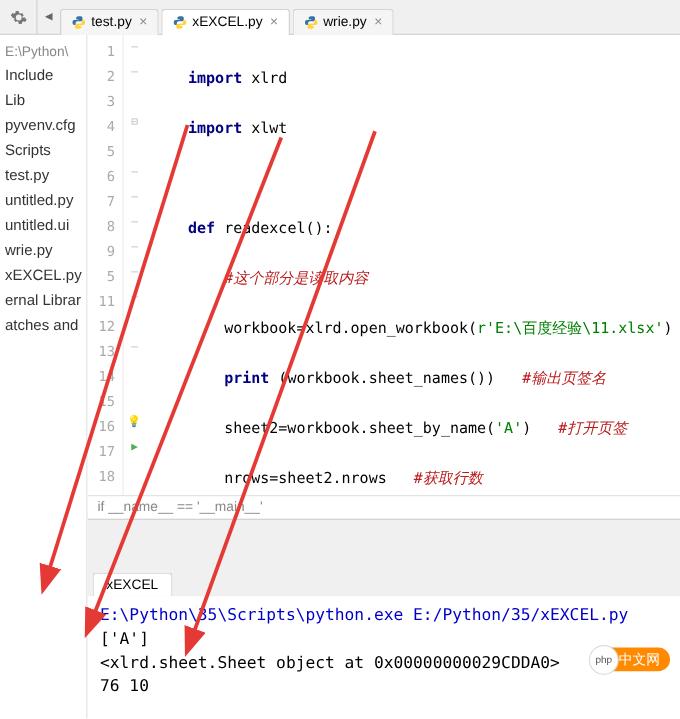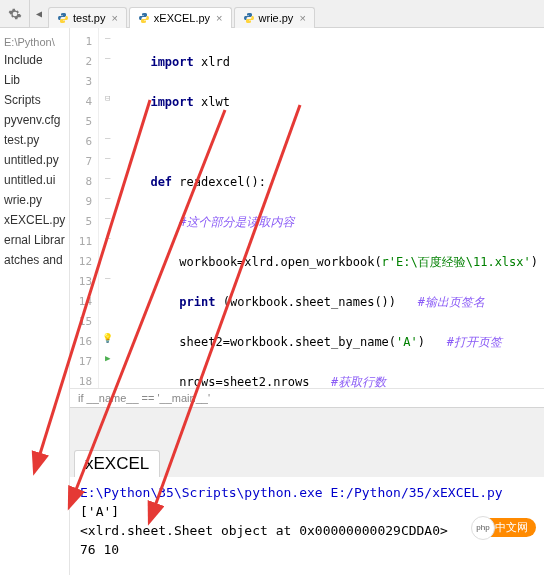--- a/index.html
+++ b/index.html
@@ -126,21 +126,21 @@
 }
 .collapse-mark {
   color: #bbb;
   font-size: 9px;
   text-align: center;
   line-height: 20px;
   height: 20px;
 }
 .kw { color: #000080; font-weight: bold; }
 .str { color: #008000; }
-.comment { color: #8b5cf6; font-style: italic; }
+.comment { color: #b91c1c; font-style: italic; }
 .bulb {
   color: #f5c518;
 }
 .breadcrumb {
   border-top: 1px solid #e4e4e4;
   padding: 3px 8px;
   font-size: 11px;
   color: #888;
   font-family: Arial, sans-serif;
 }
@@ -148,21 +148,21 @@
   border-top: 1px solid #d4d4d4;
   background: #f0f0f0;
   display: flex;
   padding: 2px 4px 0 4px;
 }
 .console-tab {
   background: #fff;
   border: 1px solid #d4d4d4;
   border-bottom: none;
   padding: 3px 10px;
-  font-size: 17px;
+  font-size: 11px;
   font-family: Arial, sans-serif;
   border-radius: 3px 3px 0 0;
   margin-top: 40px;
 }
 .console {
   padding: 6px 10px;
   font-family: "SimSun", "Consolas", monospace;
   font-size: 13px;
   line-height: 19px;
   color: #000;
@@ -252,22 +252,22 @@
       <span class="close-x">×</span>
     </div>
   </div>
 </div>
 
 <div class="main">
   <div class="sidebar">
     <div class="path-header">E:\Python\</div>
     <div class="item">Include</div>
     <div class="item">Lib</div>
+    <div class="item">pyvenv.cfg</div>
     <div class="item">Scripts</div>
-    <div class="item">pyvenv.cfg</div>
     <div class="item">test.py</div>
     <div class="item">untitled.py</div>
     <div class="item">untitled.ui</div>
     <div class="item">wrie.py</div>
     <div class="item">xEXCEL.py</div>
     <div class="item">ernal Librar</div>
     <div class="item">atches and</div>
   </div>
 
   <div class="editor">

